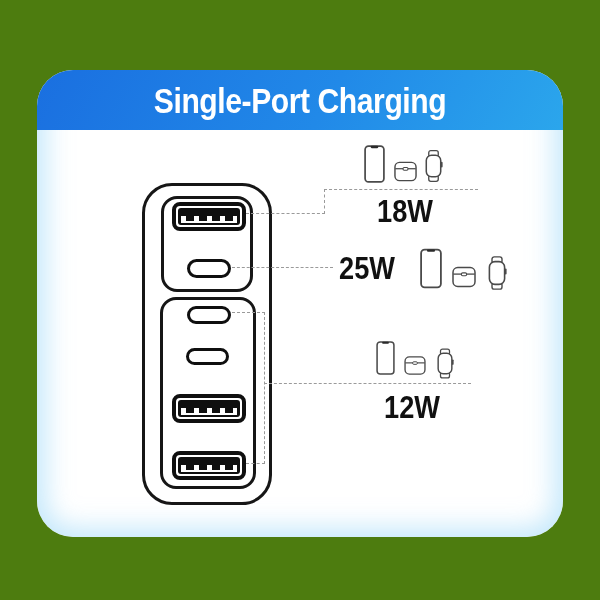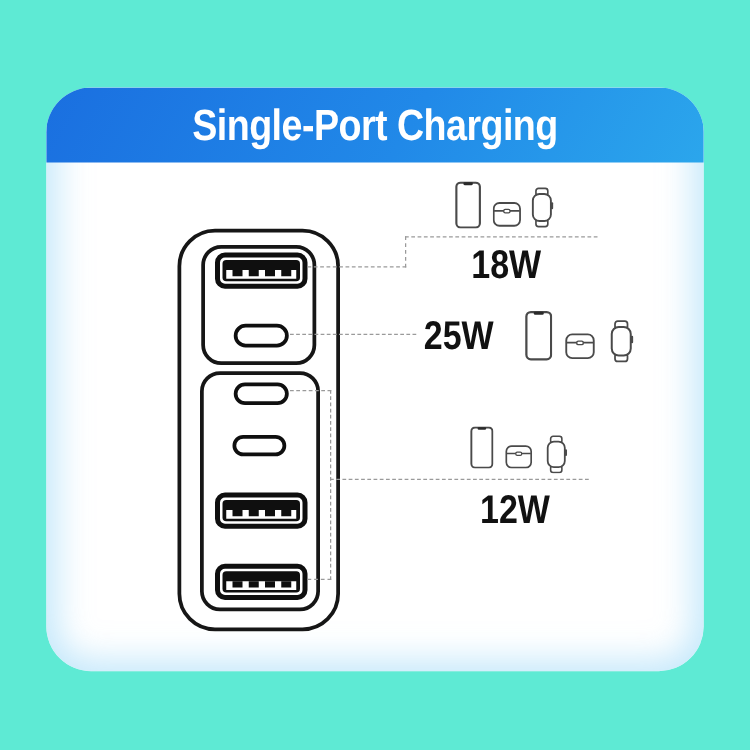--- a/index.html
+++ b/index.html
@@ -1,17 +1,17 @@
 <!DOCTYPE html>
 <html><head>
 <meta charset="utf-8">
 <style>
   html,body{margin:0;padding:0;background:#ffffff;}
   #stage{
-    position:relative;width:600px;height:600px;background:#5eead4;overflow:hidden;
+    position:relative;width:600px;height:600px;background:#4d7c0f;overflow:hidden;
     font-family:"Liberation Sans","DejaVu Sans",sans-serif;
   }
   
   .card{
     position:absolute;left:37px;top:70px;width:526px;height:467px;
     border-radius:36px;background:#ffffff;overflow:hidden;
   }
   .card-glow{
     position:absolute;inset:0;border-radius:36px;
     box-shadow:inset 0 0 26px 9px rgba(150,213,247,0.55);

